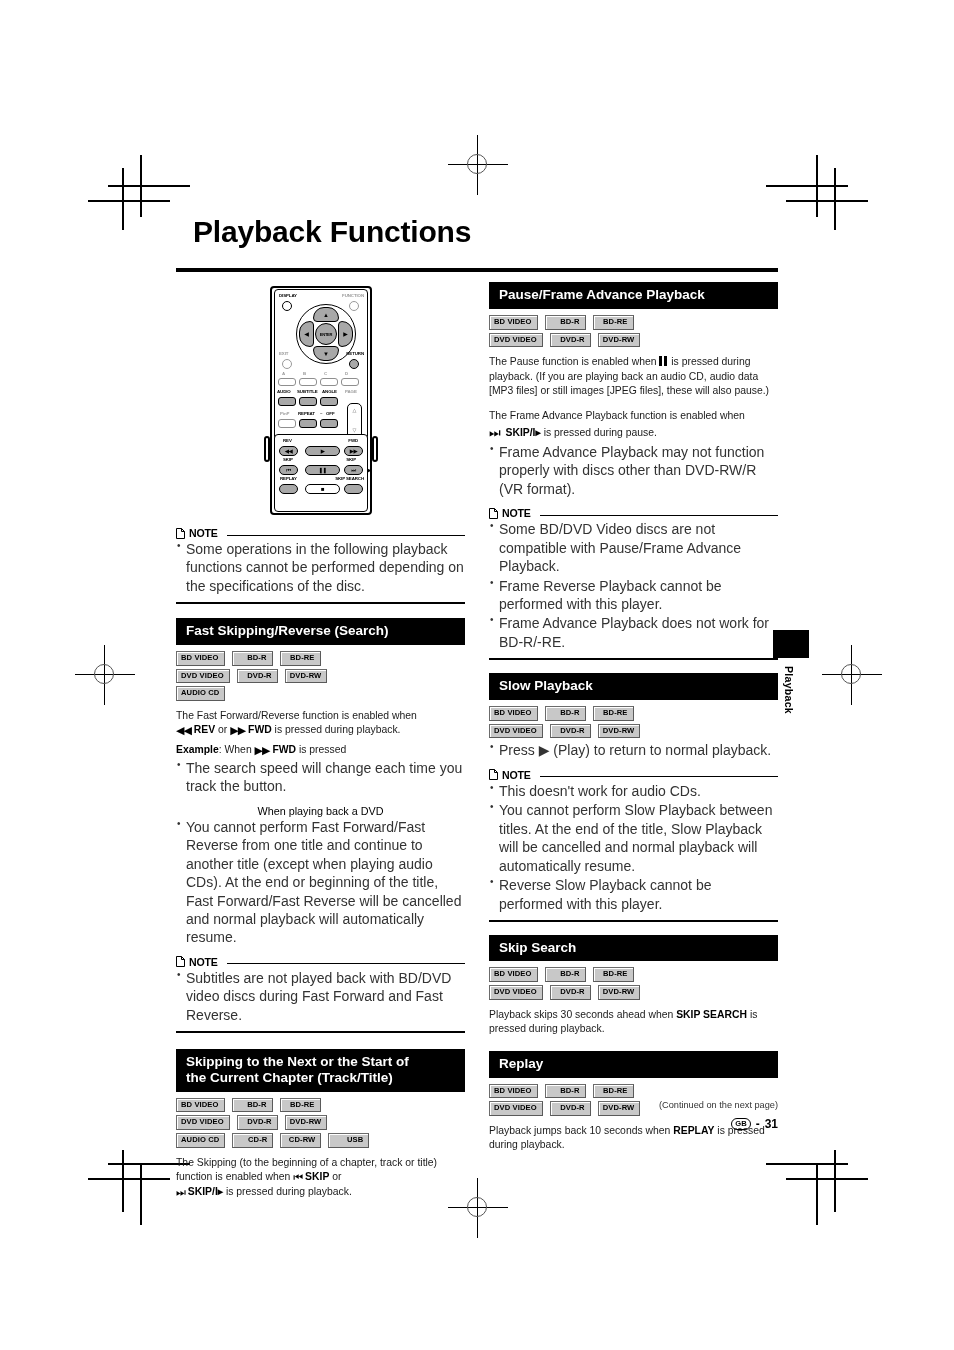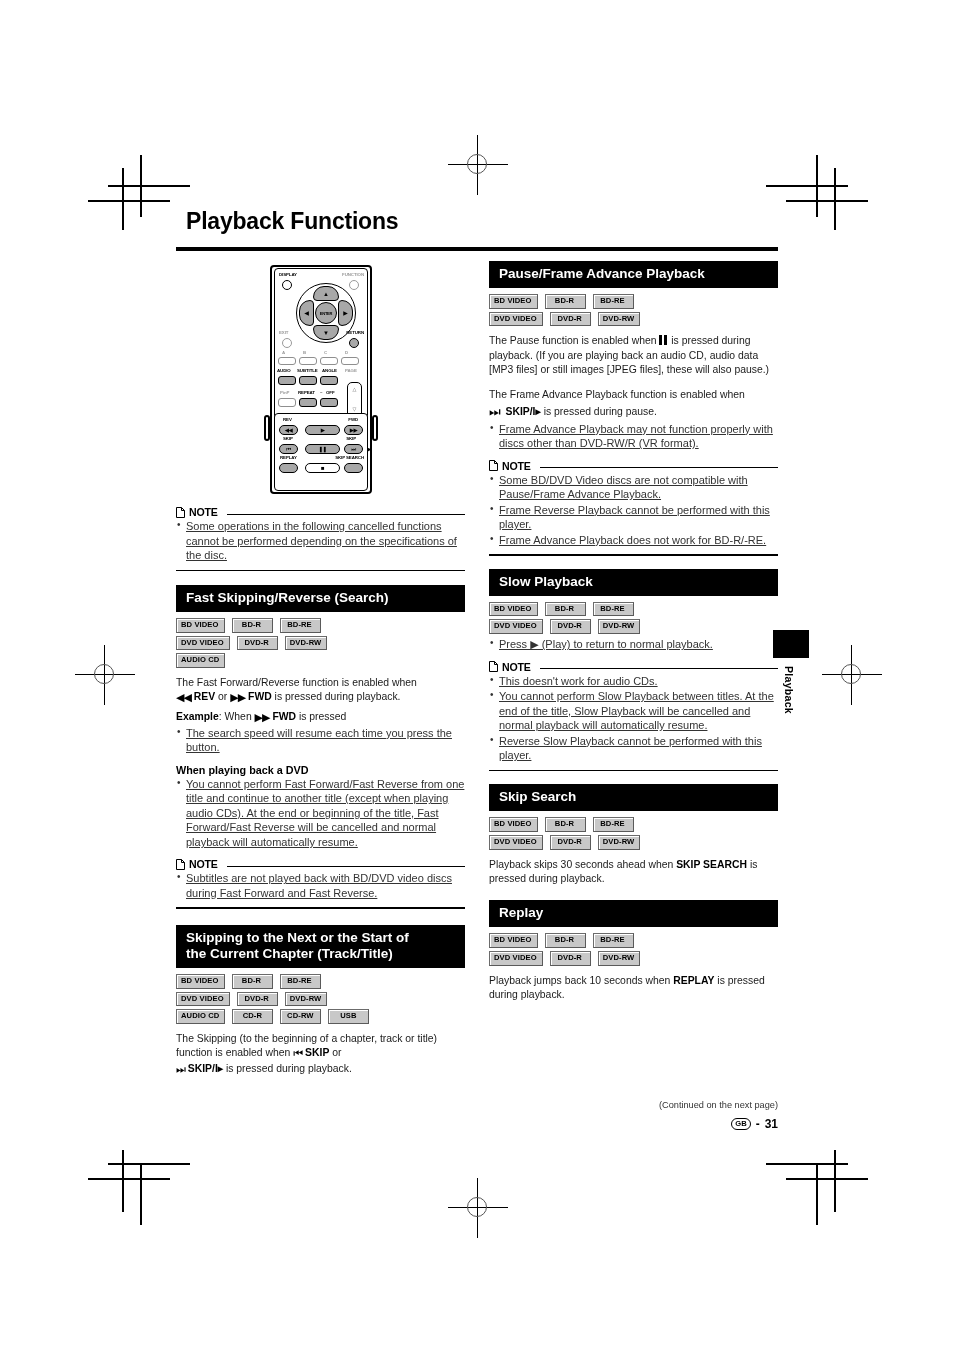--- a/index.html
+++ b/index.html
@@ -36,24 +36,24 @@
   
   .page {
     position: absolute;
     left: 176px;
     top: 200px;
     width: 602px;
     height: 945px;
   }
 
   .doc-title {
-    font-size: 23px;
+    font-size: 30px;
     font-weight: bold;
     letter-spacing: -0.2px;
-    margin: 8px;
+    margin: 15px;
     padding: 0 0 4px 2px;
     color: #000;
   }
   .title-rule {
     height: 4px;
     background: #000;
     margin-bottom: 10px;
   }
 
   .cols {
@@ -88,54 +88,54 @@
     font-weight: bold;
     letter-spacing: 0.1px;
     padding: 2px 5px 2px 4px;
     border-left: 1px solid #6b6b6b;
     border-top: 1px solid #6b6b6b;
     border-right: 1px solid #5a5a5a;
     border-bottom: 1px solid #5a5a5a;
     box-shadow: 1px 1px 0 #ffffff inset;
     white-space: nowrap;
     line-height: 1.15;
-    text-align: center;
+    text-align: right;
     min-width: 30px;
   }
 
   
   .body-t {
     font-size: 10.4px;
     line-height: 1.38;
     margin: 8px 0 0 0;
     color: #1a1a1a;
   }
   .body-t.tight { margin-top: 4px; }
   .b { font-weight: bold; color: #000; }
   .sub-h {
     font-size: 10.8px;
-    font-weight: bold;
+    font-weight: normal;
     color: #000;
     margin: 9px 0 1px 0;
+    text-align: center;
   }
 
   
   ul.bl {
     margin: 1px 0 0 0;
     padding: 0;
     list-style: none;
   }
   ul.bl li {
     position: relative;
     padding-left: 10px;
-    font-size: 11px;
+    font-size: 14px;
     line-height: 1.32;
     margin-bottom: 1px;
     color: #333;
-    text-decoration: underline;
   }
   ul.bl li::before {
     content: "\2022";
     position: absolute;
     left: 1px;
     top: -1px;
     font-size: 10px;
     color: #333;
   }
 
@@ -537,21 +537,21 @@
           <span class="note-ico">
             <svg width="9" height="11" viewBox="0 0 9 11">
                 <path d="M0.5 0.5 H5.5 L8.5 3.5 V10.5 H0.5 Z" fill="#fff" stroke="#000" stroke-width="1"></path>
                 <path d="M5.5 0.5 V3.5 H8.5" fill="none" stroke="#000" stroke-width="1"></path>
               </svg>
           </span>
           <span class="note-label">NOTE</span>
           <span class="note-rule"></span>
         </div>
         <ul class="bl">
-          <li>Some operations in the following cancelled functions cannot be performed depending on the specifications of the disc.</li>
+          <li>Some operations in the following playback functions cannot be performed depending on the specifications of the disc.</li>
         </ul>
         <div class="note-bottom-rule"></div>
       </div>
 
       <div style="margin-top:14px;">
         <div class="sec-bar">Fast Skipping/Reverse (Search)</div>
         <div class="badges">
           <div class="badge-row">
             <span class="badge">BD VIDEO</span>
             <span class="badge">BD-R</span>
@@ -576,21 +576,21 @@
           <span class="b">FWD</span>
           <span>is pressed during playback.</span>
         </p>
         <p class="body-t tight">
           <span class="b">Example</span><span>: When</span>
           <span class="g">▶▶</span>
           <span class="b">FWD</span>
           <span>is pressed</span>
         </p>
         <ul class="bl">
-          <li>The search speed will resume each time you press the button.</li>
+          <li>The search speed will change each time you track the button.</li>
         </ul>
 
         <div class="sub-h">When playing back a DVD</div>
         <ul class="bl">
           <li>You cannot perform Fast Forward/Fast Reverse from one title and continue to another title (except when playing audio CDs). At the end or beginning of the title, Fast Forward/Fast Reverse will be cancelled and normal playback will automatically resume.</li>
         </ul>
 
         <div class="note-head">
           <span class="note-ico">
             <svg width="9" height="11" viewBox="0 0 9 11">

